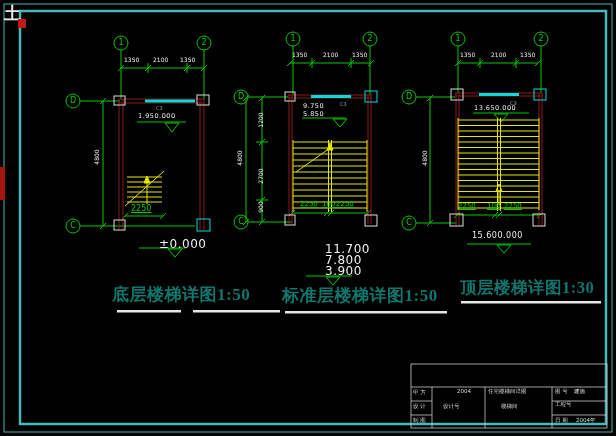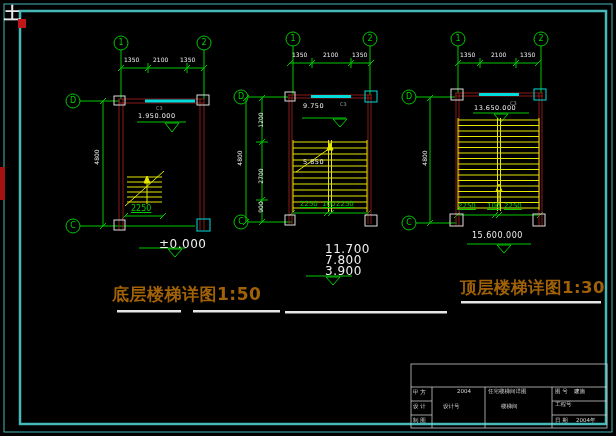--- a/index.html
+++ b/index.html
@@ -9,21 +9,21 @@
   .t{position:absolute;color:#efefef;line-height:1;white-space:nowrap;
      font-family:"DejaVu Sans","Liberation Sans",sans-serif;}
   .green{color:#00d000;text-decoration:underline;}
   .grey{color:#8fa0a0;}
   .dim{font-size:6px;letter-spacing:0px;}
   .dim7{font-size:7px;}
   .elev{font-size:6.5px;letter-spacing:0.5px;}
   .elev9{font-size:12px;letter-spacing:0.5px;margin-left:16px;}
   .rot{width:40px;text-align:center;transform:rotate(-90deg);}
   .bub{width:14px;text-align:center;font-size:8px;color:#00d000;}
-  .ptitle{font-size:17px;font-weight:bold;color:#a16207;letter-spacing:0.5px;}
+  .ptitle{font-size:17px;font-weight:bold;color:#0f766e;letter-spacing:0.5px;font-family:Liberation Serif, serif;}
   .tb{font-size:5.5px;color:#d8d8d8;}
   .wm-brand{font-size:62px;font-weight:bold;color:#2b2015;letter-spacing:7px;}
   .wm-site{font-size:20px;font-weight:bold;color:#34271a;border-bottom:2px solid #34271a;
            letter-spacing:1px;padding-bottom:1px;}
   .logo{position:absolute;left:3px;top:2px;width:24px;height:28px;}
   .logo .g{position:absolute;left:1px;top:0;font-size:17px;font-weight:bold;color:#e8e8e8;}
   .logo .r{position:absolute;right:1px;bottom:2px;width:8px;height:9px;background:#c01818;}
   .redmark{position:absolute;left:0;top:167px;width:5px;height:33px;background:#a51212;}
 </style>
 </head>
@@ -186,27 +186,28 @@
   <div class="t bub" style="left:234px;top:218px;">C</div>
   <div class="t dim" style="left:292px;top:52px;">1350</div>
   <div class="t dim" style="left:323px;top:52px;">2100</div>
   <div class="t dim" style="left:352px;top:52px;">1350</div>
   <div class="t dim rot" style="left:220px;top:155px;">4800</div>
   <div class="t dim rot" style="left:241px;top:117px;">1200</div>
   <div class="t dim rot" style="left:241px;top:173px;">2700</div>
   <div class="t dim rot" style="left:241px;top:204px;">900</div>
   <div class="t grey" style="left:340px;top:102px;font-size:5px;">C3</div>
   <div class="t elev" style="left:303px;top:103px;">9.750</div>
-  <div class="t elev" style="left:303px;top:111px;margin-top:48px;">5.850</div>
+  <div class="t elev" style="left:303px;top:111px;">5.850</div>
   <div class="t green dim7" style="left:300px;top:201px;">2250</div>
   <div class="t green dim7" style="left:322px;top:201px;">100</div>
   <div class="t green dim7" style="left:336px;top:201px;">2250</div>
   <div class="t elev9" style="left:309px;top:243px;">11.700</div>
   <div class="t elev9" style="left:309px;top:254px;">7.800</div>
   <div class="t elev9" style="left:309px;top:265px;">3.900</div>
+  <div class="t ptitle" style="left:282px;top:287px;">标准层楼梯详图1:50</div>
 
   <div class="t bub" style="left:451px;top:35px;">1</div>
   <div class="t bub" style="left:534px;top:35px;">2</div>
   <div class="t bub" style="left:402px;top:93px;">D</div>
   <div class="t bub" style="left:402px;top:219px;">C</div>
   <div class="t dim" style="left:460px;top:52px;">1350</div>
   <div class="t dim" style="left:491px;top:52px;">2100</div>
   <div class="t dim" style="left:520px;top:52px;">1350</div>
   <div class="t dim rot" style="left:405px;top:155px;">4800</div>
   <div class="t grey" style="left:510px;top:101px;font-size:5px;">C3</div>

